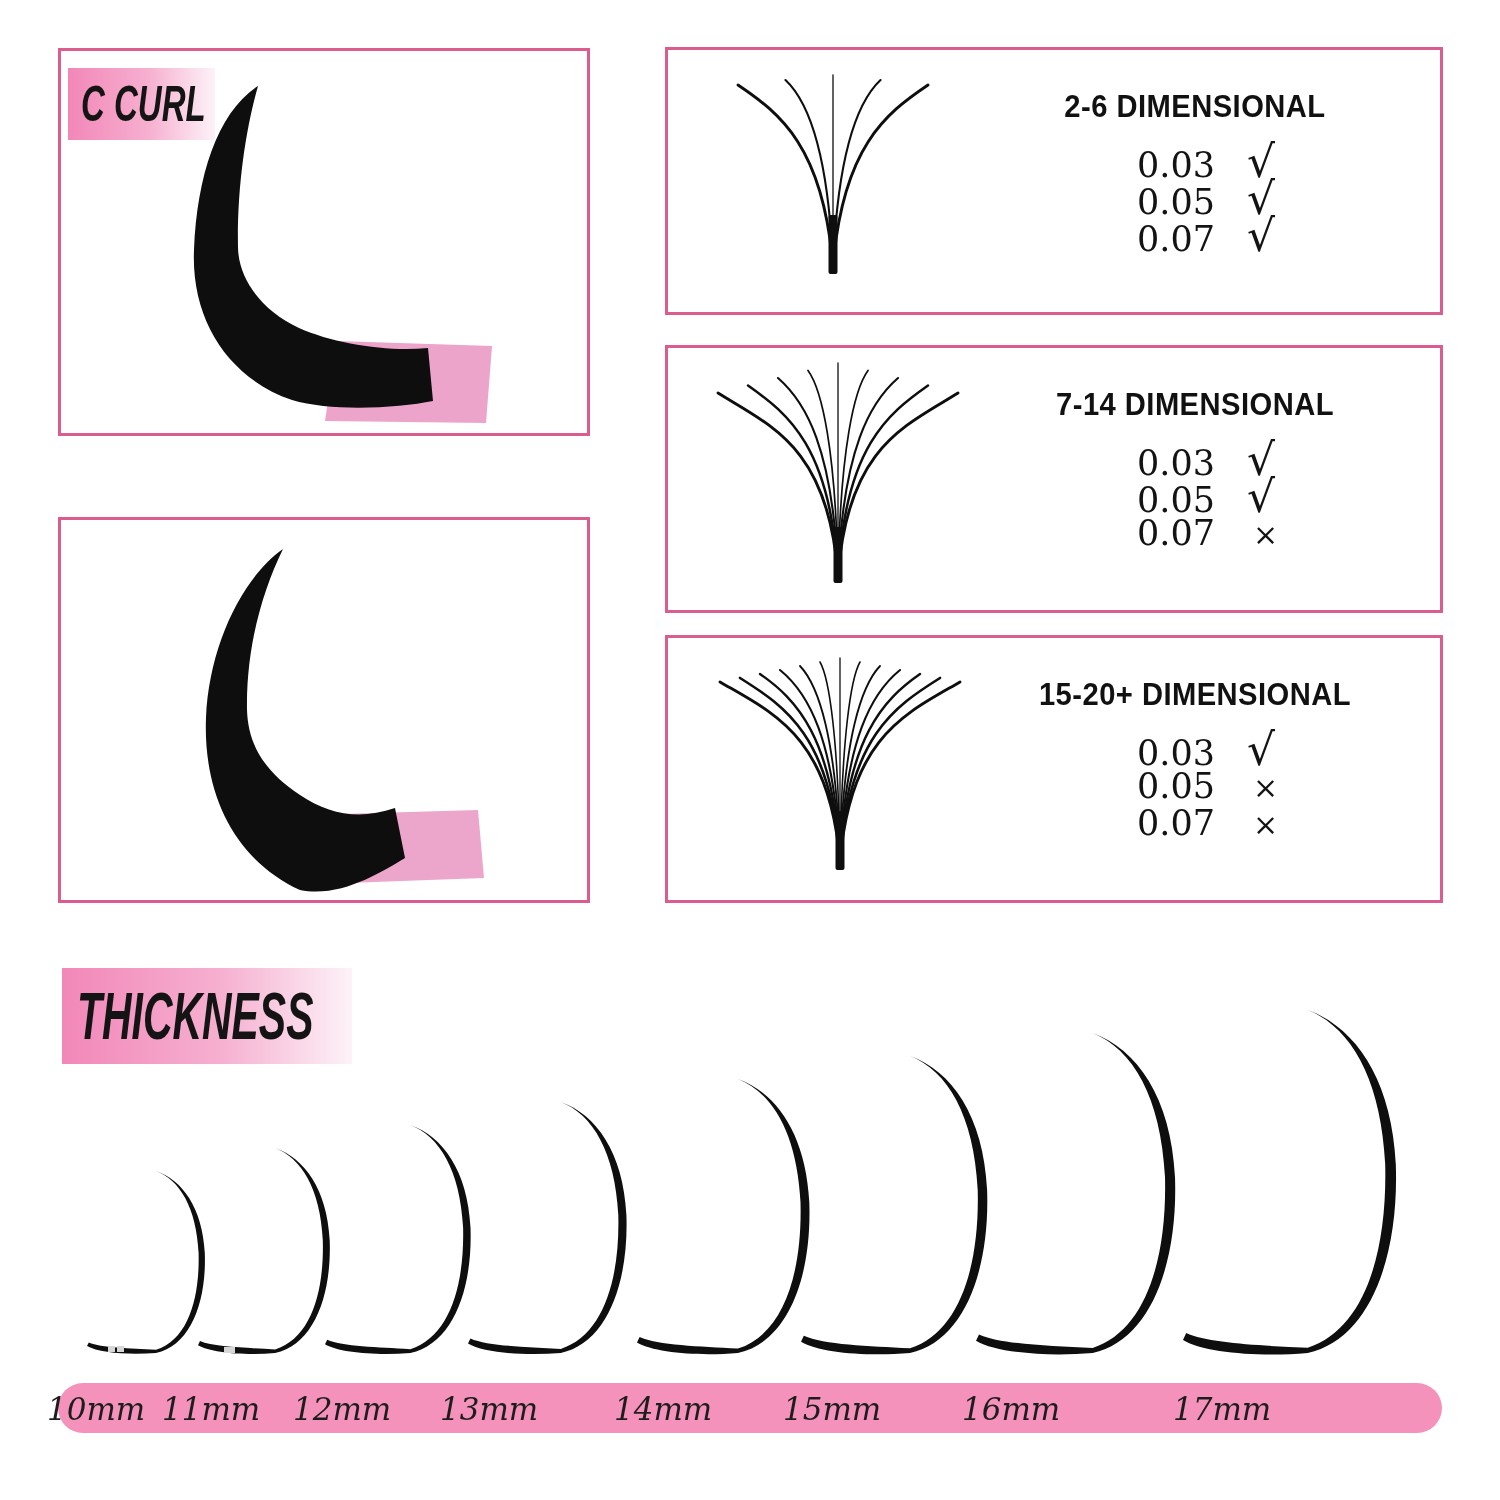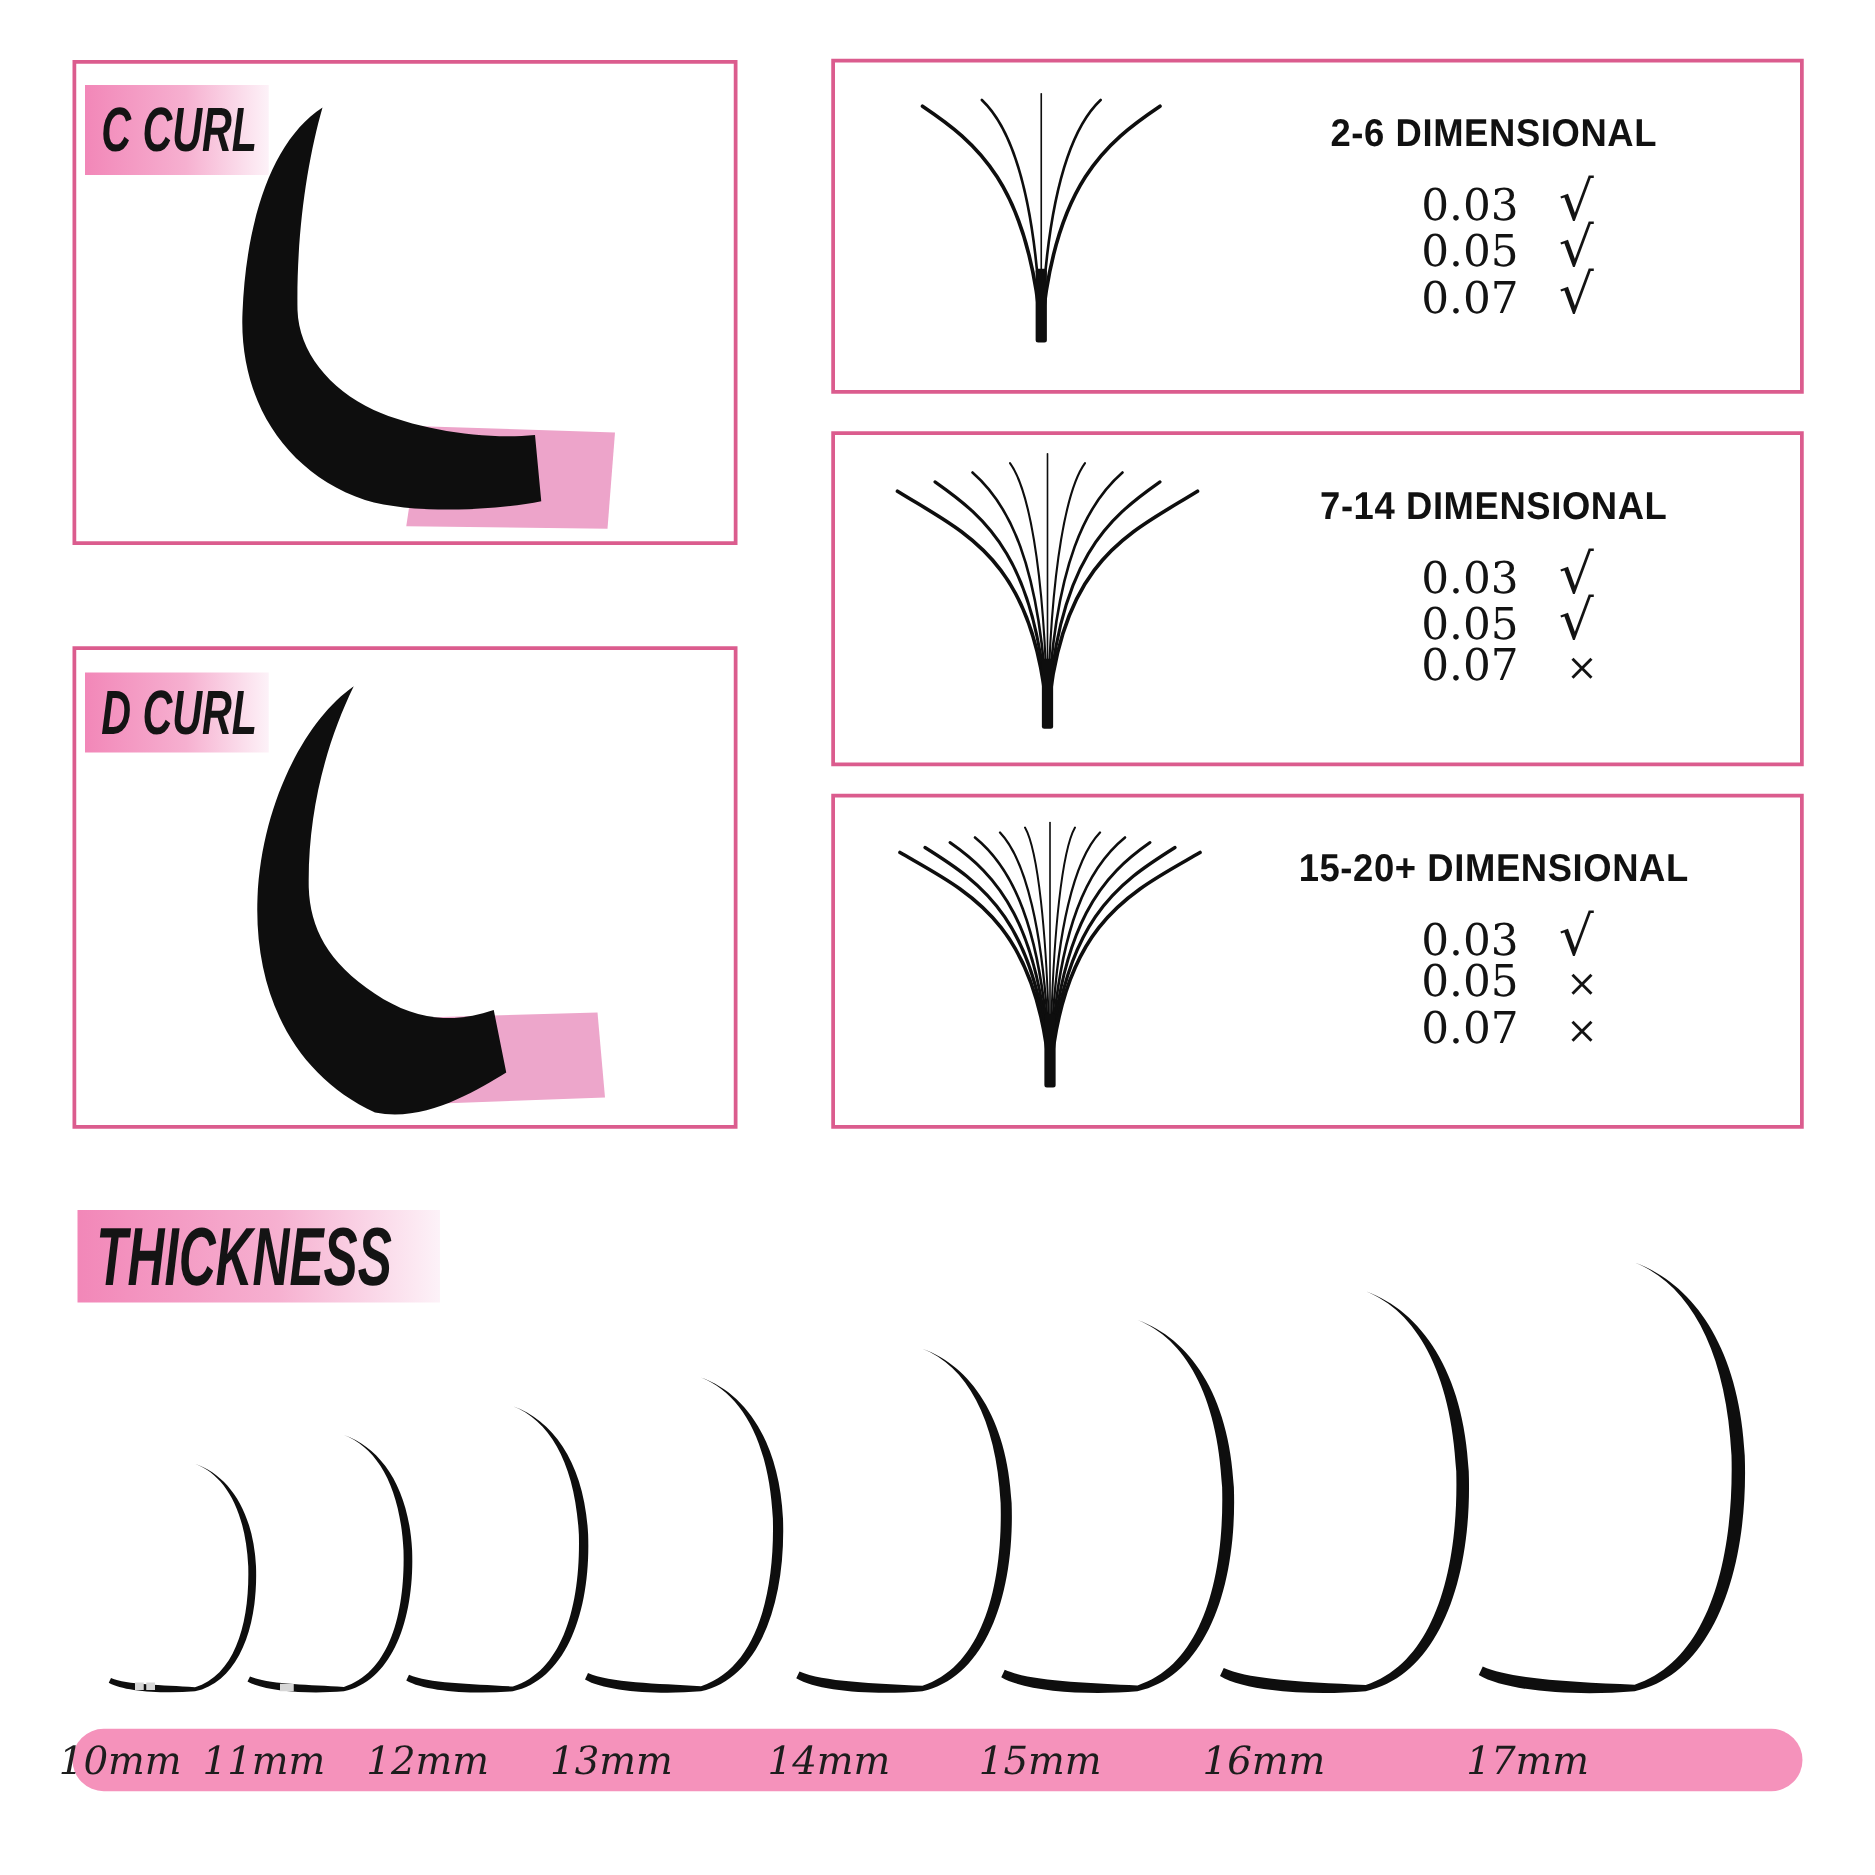--- a/index.html
+++ b/index.html
@@ -17,21 +17,21 @@
   #dim-card-1{left:665px;top:345px;width:778px;height:268px;}
   #dim-card-2{left:665px;top:635px;width:778px;height:268px;}
   .tag{
     position:absolute;display:flex;align-items:center;box-sizing:border-box;
     background:linear-gradient(90deg,#f287b8 0%,#f6b0d0 55%,#fdf2f8 100%);
     color:#141414;font-weight:bold;font-style:italic;white-space:nowrap;
   }
   .tag .tag-text{transform:scaleX(0.66);transform-origin:left center;display:inline-block;}
   #ccurl-tag{left:68px;top:68px;width:147px;height:72px;font-size:50px;padding-left:13px;}
   #dcurl-tag{left:68px;top:538px;width:147px;height:64px;font-size:50px;padding-left:13px;}
-  #thickness-tag{left:62px;top:968px;width:290px;height:74px;font-size:66px;padding-left:15px;}
+  #thickness-tag{left:62px;top:968px;width:290px;height:96px;font-size:66px;padding-left:15px;}
   #thickness-tag .tag-text{transform:scaleX(0.62);}
   #art{position:absolute;left:0;top:0;pointer-events:none;}
   .dim-title{
     position:absolute;left:315px;top:42px;width:430px;text-align:center;
     font-size:31px;font-weight:bold;color:#111;letter-spacing:0.5px;
     transform:scaleX(0.94);white-space:nowrap;
   }
   .dim-rows{position:absolute;left:472px;top:96px;}
   .dim-row{
     display:flex;align-items:baseline;height:37px;line-height:37px;
@@ -190,23 +190,20 @@
     <g>
       <rect x="108" y="1346" width="7" height="6" fill="#d6d6d6"></rect>
       <rect x="117" y="1346" width="7" height="6" fill="#d6d6d6"></rect>
       <rect x="224" y="1347" width="11" height="6" fill="#d6d6d6"></rect>
     </g>
   </svg>
 
   <div class="tag" id="ccurl-tag">
     <span class="tag-text">C CURL</span>
   </div>
-  <div class="tag" id="dcurl-tag">
-    <span class="tag-text">D CURL</span>
-  </div>
 
   <div style="position:absolute;left:665px;top:47px;width:778px;height:268px;">
     <div class="dim-title">2-6 DIMENSIONAL</div>
     <div class="dim-rows">
       <div class="dim-row">
         <span class="num">0.03</span>
         <span class="mark">√</span>
       </div>
       <div class="dim-row">
         <span class="num">0.05</span>

